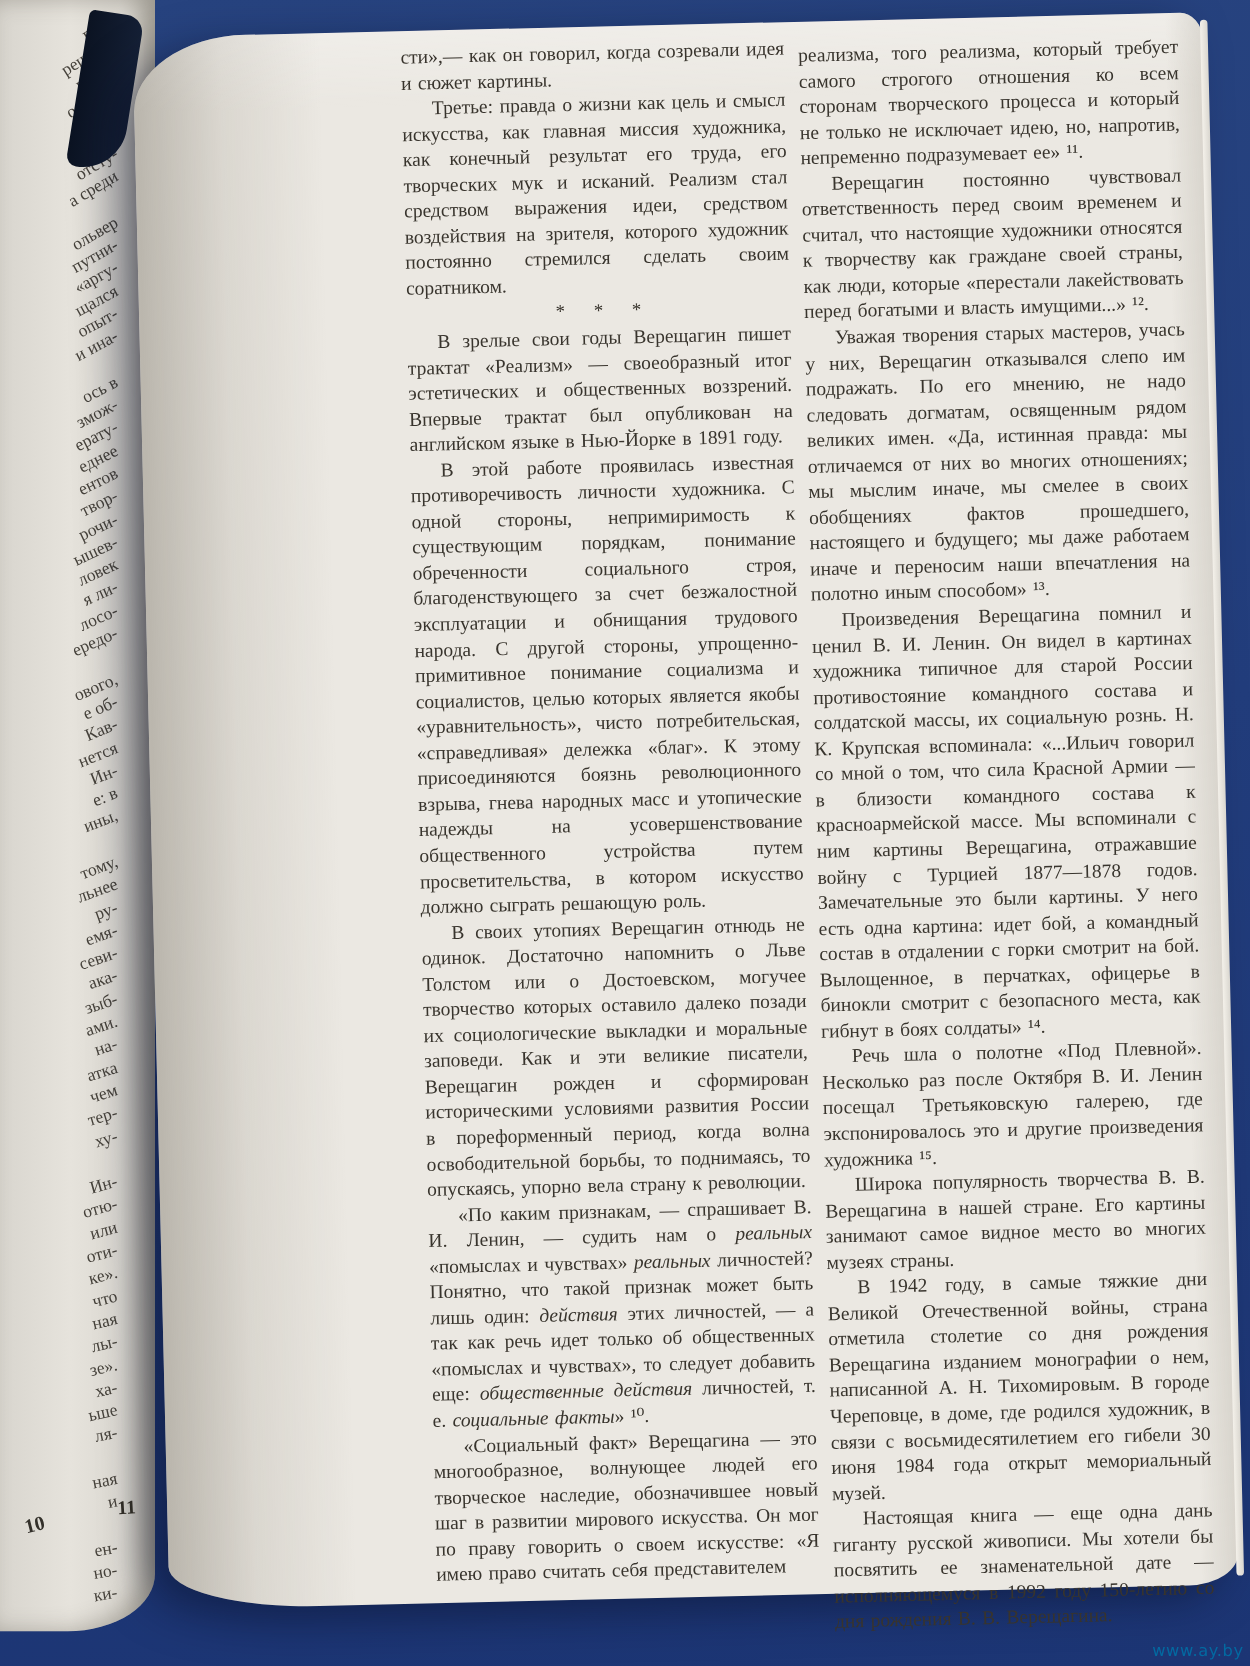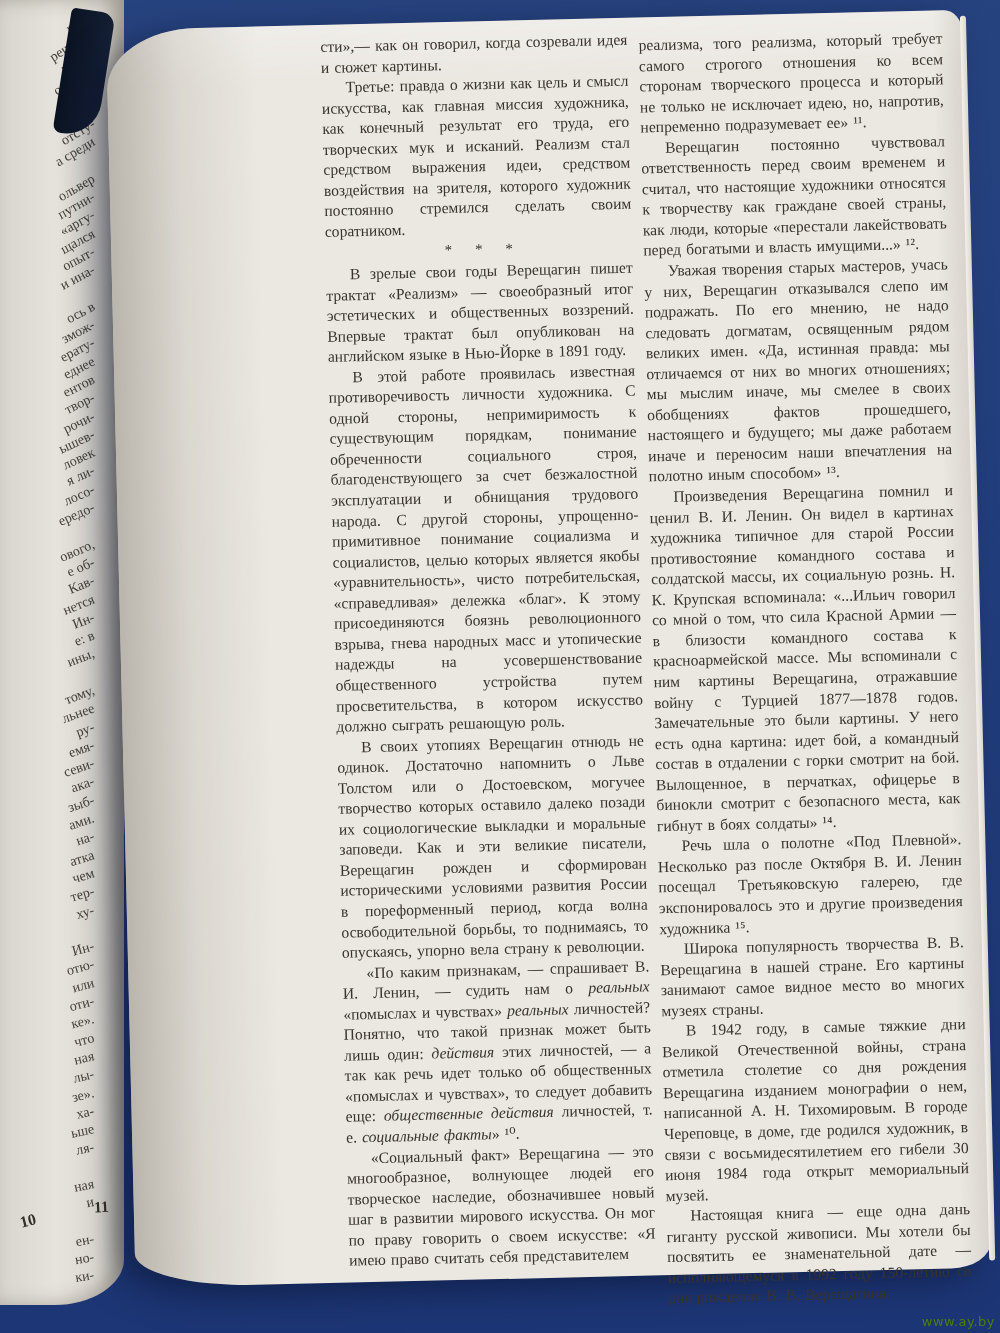--- a/index.html
+++ b/index.html
@@ -59,21 +59,21 @@
   .col p{margin:0;}
   .col p.indent{text-indent:1.55em;}
   .col .stars{text-align:center;text-indent:0;letter-spacing:9px;font-size:15px;margin:1px 0 1px 9px;}
   .it{font-style:italic;}
   .pagenum{
     position:absolute;left:94px;top:1198px;font-weight:bold;font-size:15.5px;color:#2e2b25;
     transform:rotate(-3deg);
   }
   .watermark{
     position:absolute;right:5px;bottom:4px;
-    font-family:"DejaVu Sans",sans-serif;font-size:13px;color:#4d7c0f;letter-spacing:.5px;
+    font-family:"DejaVu Sans",sans-serif;font-size:13px;color:#0369a1;letter-spacing:.5px;
   }
 </style>
 </head>
 <body>
 
 <div>
 
   <div class="left-strip">
     <div class="frag-wrap">
         <div class="frag" style="transform: rotate(-33deg);">поте-</div>

